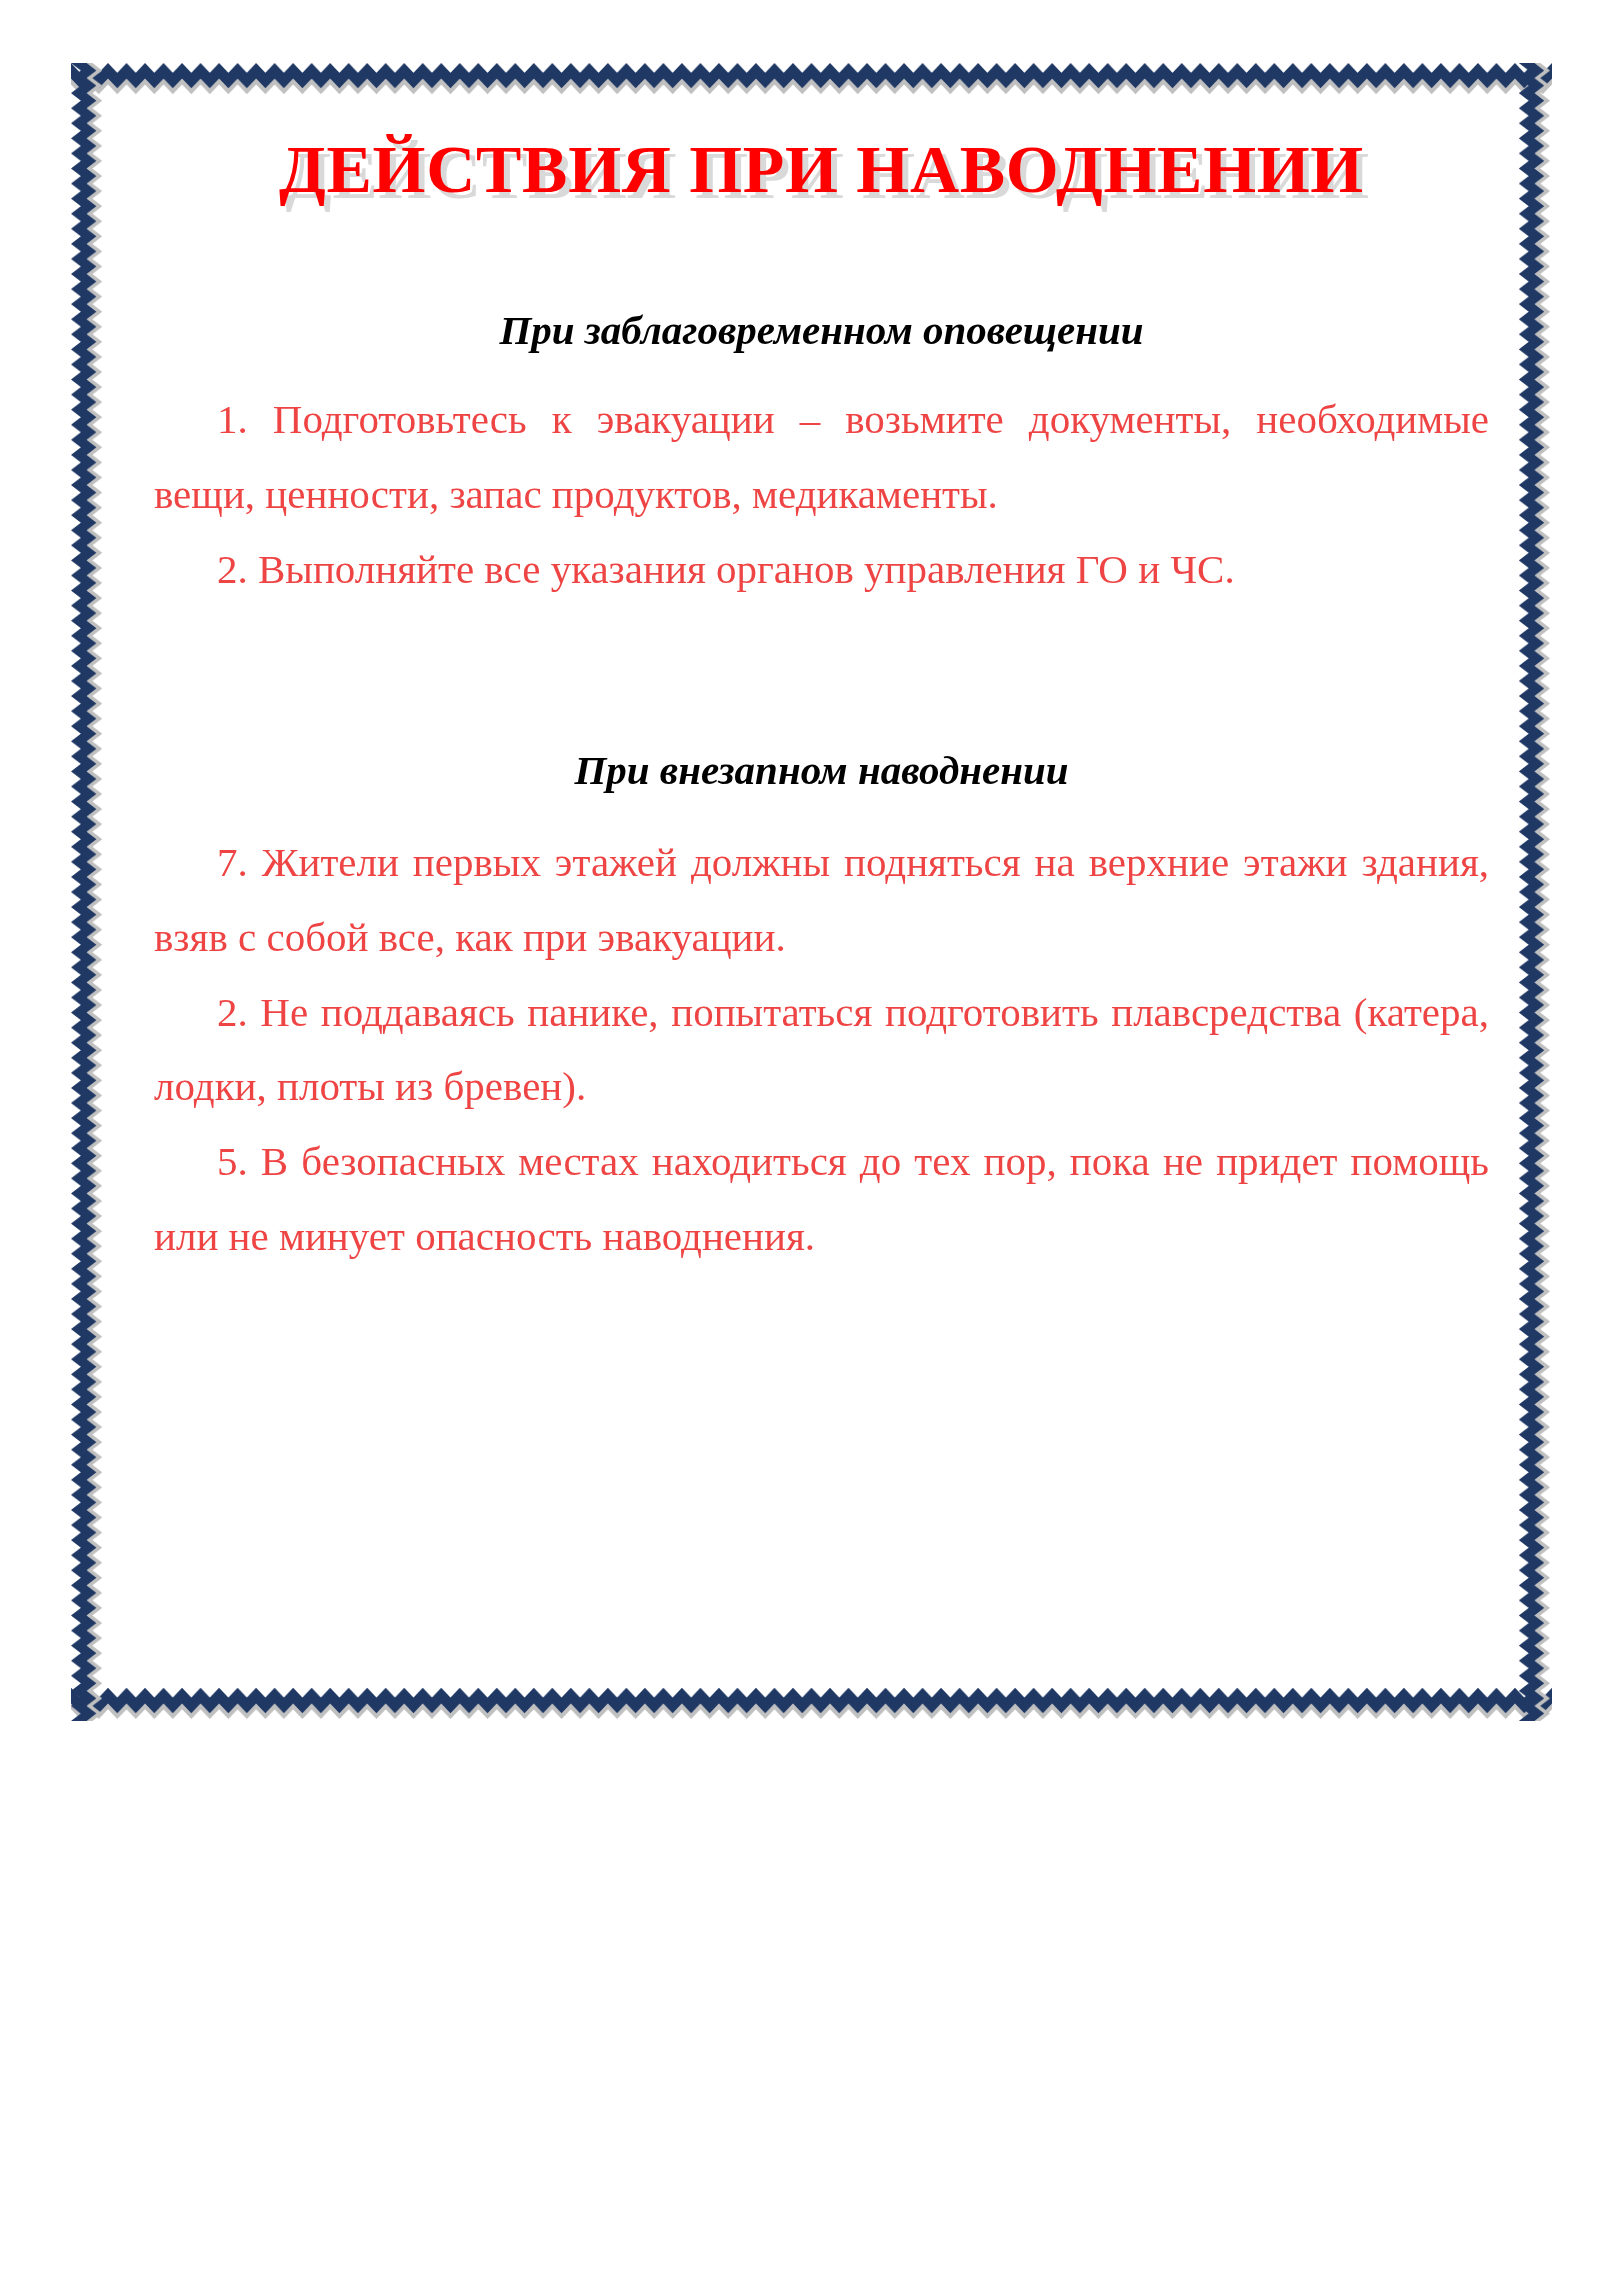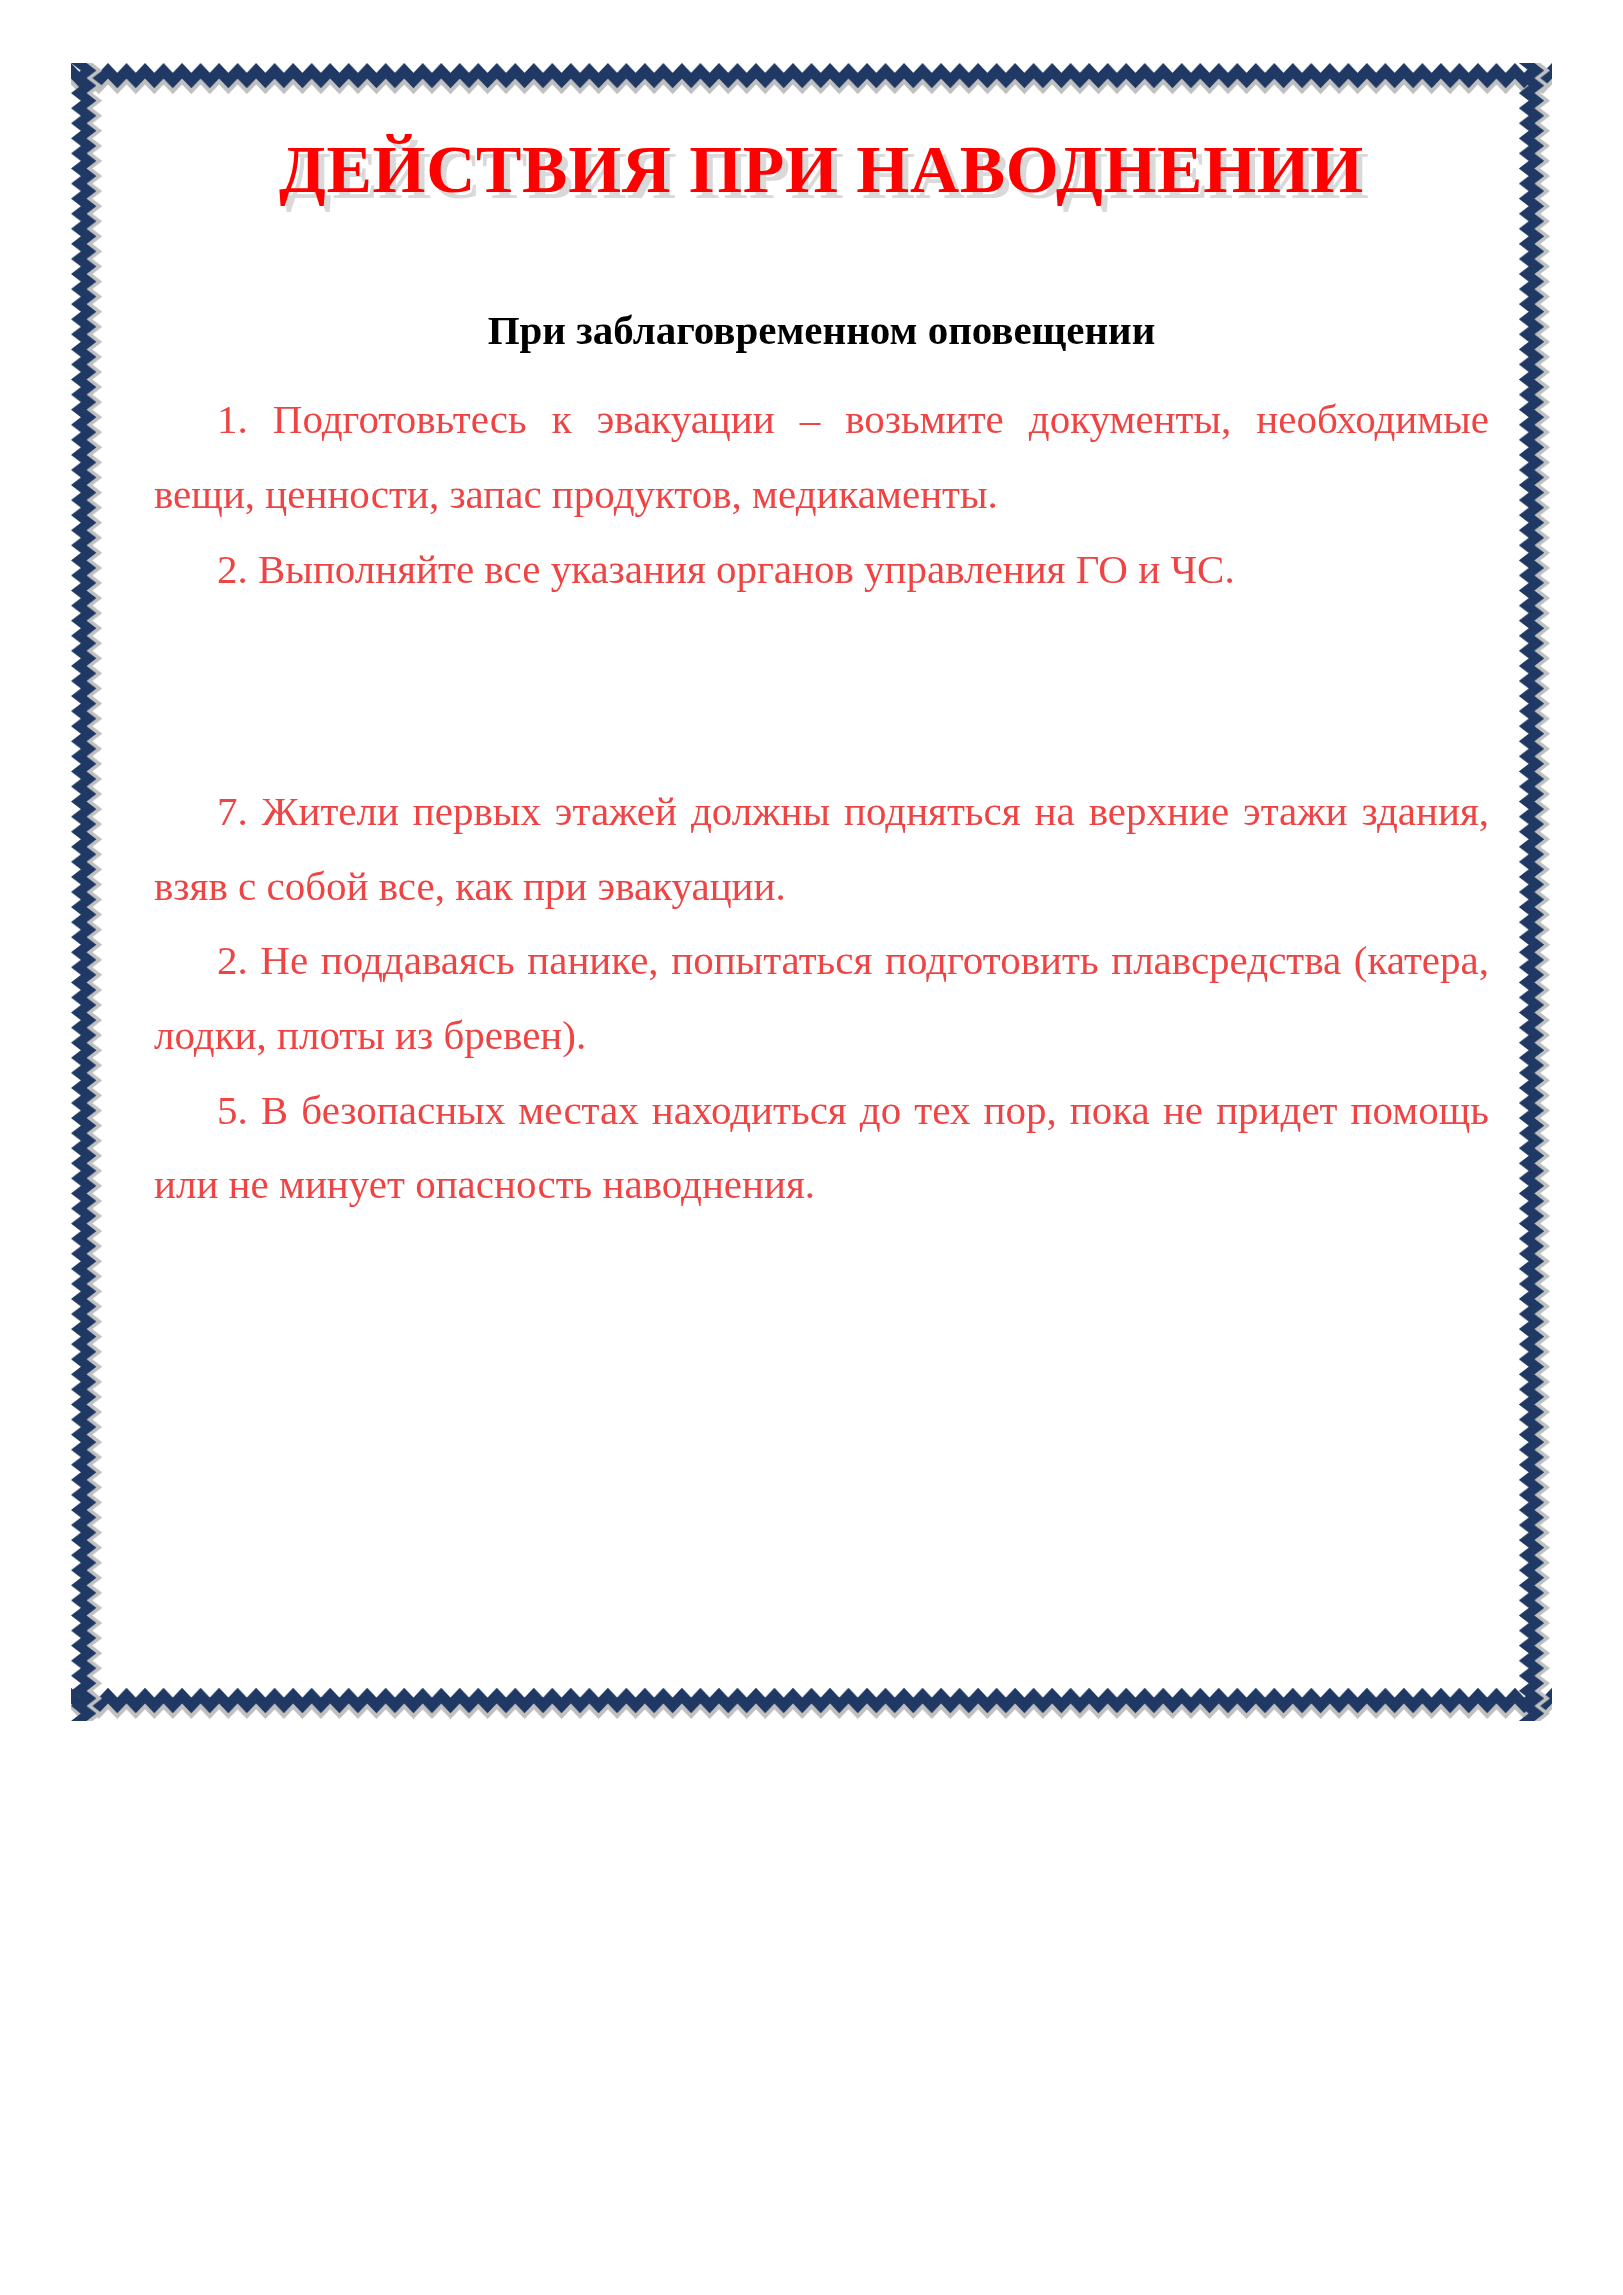--- a/index.html
+++ b/index.html
@@ -83,20 +83,21 @@
   }
 
   .section-heading {
     font-size: 41px;
     font-weight: bold;
     color: #000000;
     text-align: center;
     line-height: 1.25;
     margin: 0;
     padding: 0;
+    font-style: italic;
   }
 
   .para {
     font-size: 41px;
     color: #ef4444;
     text-align: justify;
     text-align-last: left;
     text-justify: inter-word;
     line-height: 1.82;
     margin: 0;
@@ -179,20 +180,21 @@
 
       <div class="gap-h1-to-p"></div>
 
       <p class="para">1. Подготовьтесь к эвакуации – возьмите документы, необходимые вещи, ценности, запас продуктов, медикаменты.</p>
       <p class="para">2. Выполняйте все указания органов управления ГО и ЧС.</p>
     </div>
 
     <div class="gap-section"></div>
 
     <div class="section">
+      <h2 class="section-heading">При внезапном наводнении</h2>
 
       <div class="gap-h2-to-p"></div>
 
       <p class="para">7. Жители первых этажей должны подняться на верхние этажи здания, взяв с собой все, как при эвакуации.</p>
       <p class="para">2. Не поддаваясь панике, попытаться подготовить плавсредства (катера, лодки, плоты из бревен).</p>
       <p class="para">5. В безопасных местах находиться до тех пор, пока не придет помощь или не минует опасность наводнения.</p>
     </div>
 
   </div>
 

